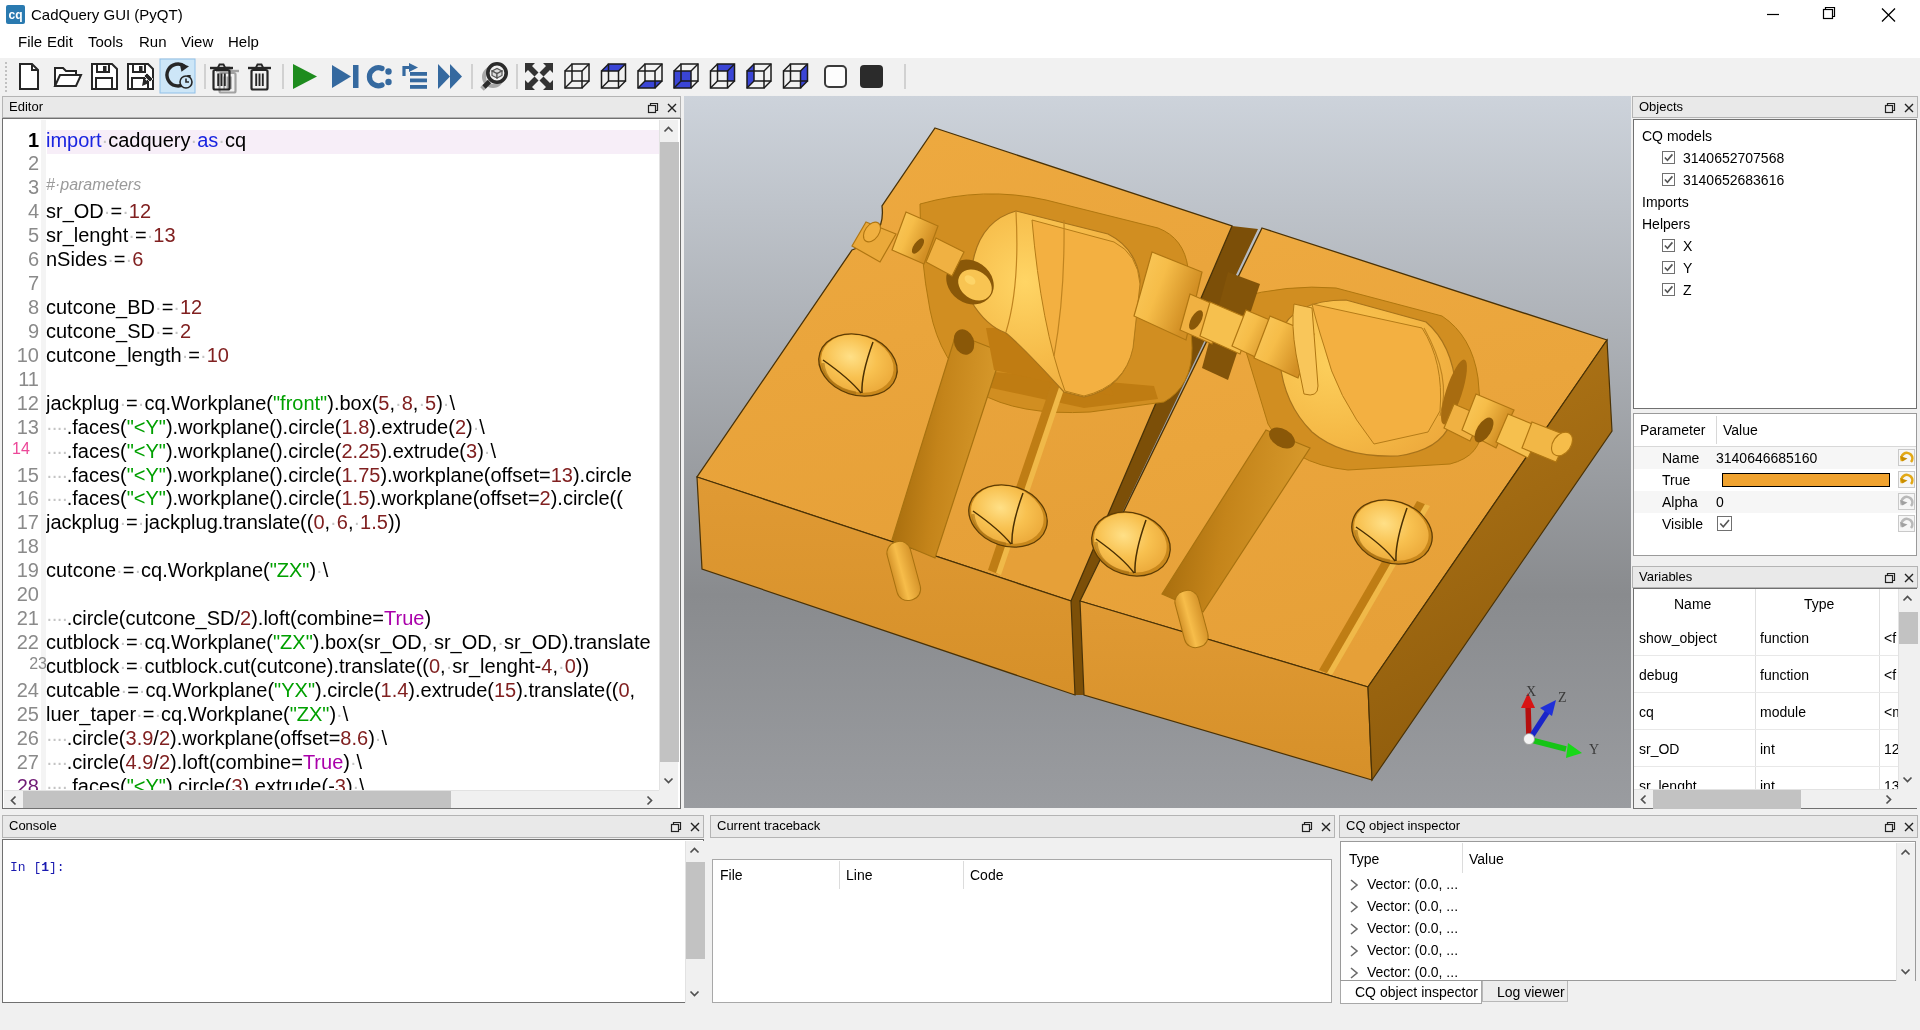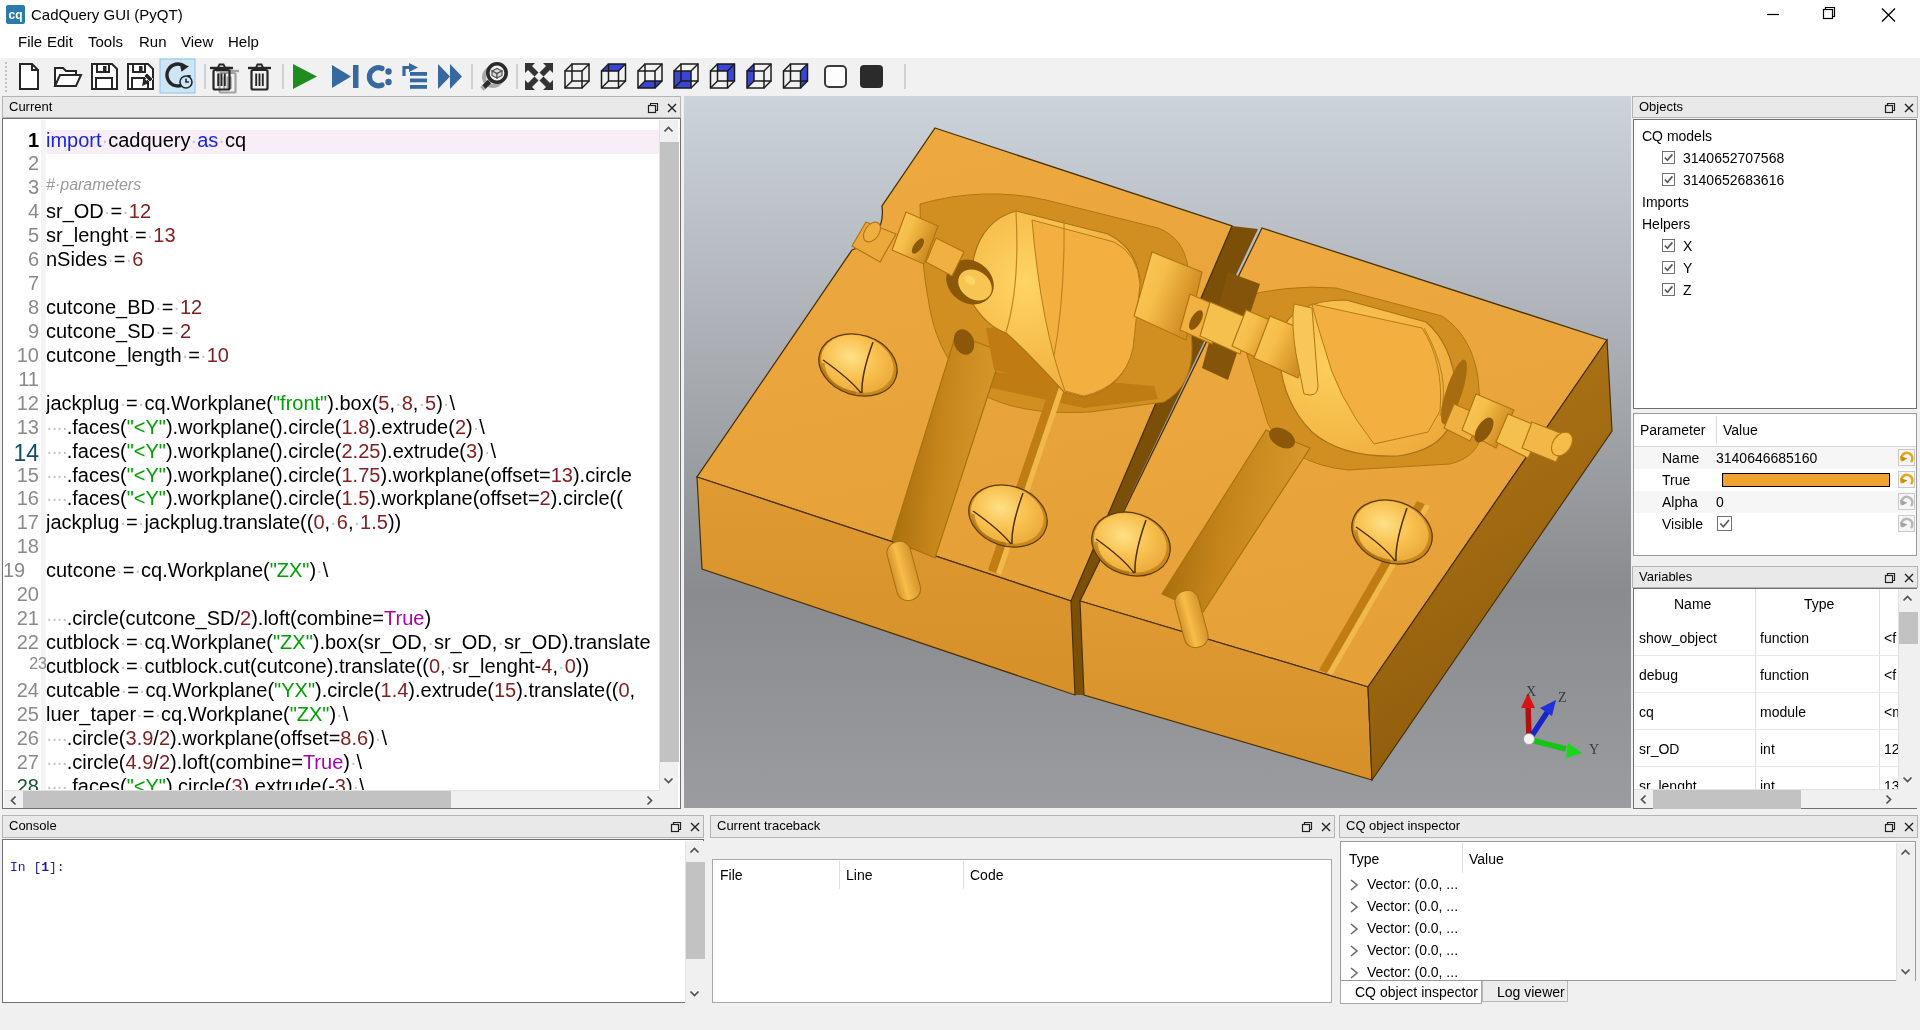--- a/index.html
+++ b/index.html
@@ -208,21 +208,21 @@
         <line x1="19" y1="9" x2="26" y2="2" stroke="#1a1a1a" stroke-width="1.5"></line>
         <line x1="2" y1="26" x2="9" y2="19" stroke="#1a1a1a" stroke-width="1.5"></line>
         <line x1="19" y1="26" x2="26" y2="19" stroke="#1a1a1a" stroke-width="1.5"></line>
       </g>
       <rect x="813" y="8" width="21" height="21" rx="4" fill="#fdfdfd" stroke="#3a3a3a" stroke-width="2"></rect>
       <rect x="848" y="7" width="23" height="23" rx="4" fill="#2b2b2b"></rect>
     </svg>
   </div>
 <div class="abs" style="left:0;top:95px;width:1920px;height:935px;background:#f0f0f0"></div>
 <div class="dockhdr" style="left:2px;top:96px;width:679px;height:22px">
-    <span class="t">Current</span>
+    <span class="t">Editor</span>
     <svg class="abs" style="left:643px;top:4px" width="34" height="14">
       <rect x="2.5" y="4.5" width="7" height="7" fill="none" stroke="#222" stroke-width="1.2"></rect>
       <path d="M4.5 4.5 v-2 h7 v7 h-2" fill="none" stroke="#222" stroke-width="1.2"></path>
       <path d="M22 3 l8 8 m0 -8 l-8 8" stroke="#222" stroke-width="1.4"></path>
     </svg>
   </div>
 <div class="dockbody" style="left:2px;top:118px;width:679px;height:691px;overflow:hidden">
     <div class="abs" style="left:44px;top:11px;width:612px;height:24px;background:#f7eef8"></div>
     <div class="abs" style="left:38px;top:1px;width:5px;height:670px;background:#f4f4f4"></div>
     <div class="abs" style="left:0;top:9.5px;width:36px;text-align:right;font-size:20px;color:#000;font-weight:bold;white-space:nowrap">1</div>
@@ -243,48 +243,48 @@
     <div class="abs" style="left:0;top:200.9px;width:36px;text-align:right;font-size:20px;color:#8a8a8a;white-space:nowrap">9</div>
     <div class="abs" style="left:43px;top:200.9px;width:612px;font-size:20px;color:#000;white-space:nowrap;overflow:hidden">cutcone_SD<span style="color:#c4c4c4">·</span>=<span style="color:#c4c4c4">·</span><span style="color:#802020;">2</span></div>
     <div class="abs" style="left:0;top:224.9px;width:36px;text-align:right;font-size:20px;color:#8a8a8a;white-space:nowrap">10</div>
     <div class="abs" style="left:43px;top:224.9px;width:612px;font-size:20px;color:#000;white-space:nowrap;overflow:hidden">cutcone_length<span style="color:#c4c4c4">·</span>=<span style="color:#c4c4c4">·</span><span style="color:#802020;">10</span></div>
     <div class="abs" style="left:0;top:248.8px;width:36px;text-align:right;font-size:20px;color:#8a8a8a;white-space:nowrap">11</div>
     <div class="abs" style="left:43px;top:248.8px;width:612px;font-size:20px;color:#000;white-space:nowrap;overflow:hidden"></div>
     <div class="abs" style="left:0;top:272.7px;width:36px;text-align:right;font-size:20px;color:#8a8a8a;white-space:nowrap">12</div>
     <div class="abs" style="left:43px;top:272.7px;width:612px;font-size:20px;color:#000;white-space:nowrap;overflow:hidden">jackplug<span style="color:#c4c4c4">·</span>=<span style="color:#c4c4c4">·</span>cq.Workplane(<span style="color:#00a000;">"front"</span>).box(<span style="color:#802020;">5</span>,<span style="color:#c4c4c4">·</span><span style="color:#802020;">8</span>,<span style="color:#c4c4c4">·</span><span style="color:#802020;">5</span>)<span style="color:#c4c4c4">·</span>\</div>
     <div class="abs" style="left:0;top:296.7px;width:36px;text-align:right;font-size:20px;color:#8a8a8a;white-space:nowrap">13</div>
     <div class="abs" style="left:43px;top:296.7px;width:612px;font-size:20px;color:#000;white-space:nowrap;overflow:hidden"><span style="color:#c4c4c4;letter-spacing:-1.5px">····</span><span style="letter-spacing:0"></span>.faces(<span style="color:#00a000;">"&lt;Y"</span>).workplane().circle(<span style="color:#802020;">1.8</span>).extrude(<span style="color:#802020;">2</span>)<span style="color:#c4c4c4">·</span>\</div>
-    <div class="abs" style="left:0;top:320.6px;width:36px;text-align:right;font-size:23px;color:#0c4a6e;white-space:nowrap">14</div>
+    <div class="abs" style="left:0;top:320.6px;width:36px;text-align:center;font-size:16px;color:#ec4899;white-space:nowrap">14</div>
     <div class="abs" style="left:43px;top:320.6px;width:612px;font-size:20px;color:#000;white-space:nowrap;overflow:hidden"><span style="color:#c4c4c4;letter-spacing:-1.5px">····</span><span style="letter-spacing:0"></span>.faces(<span style="color:#00a000;">"&lt;Y"</span>).workplane().circle(<span style="color:#802020;">2.25</span>).extrude(<span style="color:#802020;">3</span>)<span style="color:#c4c4c4">·</span>\</div>
     <div class="abs" style="left:0;top:344.5px;width:36px;text-align:right;font-size:20px;color:#8a8a8a;white-space:nowrap">15</div>
     <div class="abs" style="left:43px;top:344.5px;width:612px;font-size:20px;color:#000;white-space:nowrap;overflow:hidden"><span style="color:#c4c4c4;letter-spacing:-1.5px">····</span><span style="letter-spacing:0"></span>.faces(<span style="color:#00a000;">"&lt;Y"</span>).workplane().circle(<span style="color:#802020;">1.75</span>).workplane(offset=<span style="color:#802020;">13</span>).circle</div>
     <div class="abs" style="left:0;top:368.4px;width:36px;text-align:right;font-size:20px;color:#8a8a8a;white-space:nowrap">16</div>
     <div class="abs" style="left:43px;top:368.4px;width:612px;font-size:20px;color:#000;white-space:nowrap;overflow:hidden"><span style="color:#c4c4c4;letter-spacing:-1.5px">····</span><span style="letter-spacing:0"></span>.faces(<span style="color:#00a000;">"&lt;Y"</span>).workplane().circle(<span style="color:#802020;">1.5</span>).workplane(offset=<span style="color:#802020;">2</span>).circle((</div>
     <div class="abs" style="left:0;top:392.4px;width:36px;text-align:right;font-size:20px;color:#8a8a8a;white-space:nowrap">17</div>
     <div class="abs" style="left:43px;top:392.4px;width:612px;font-size:20px;color:#000;white-space:nowrap;overflow:hidden">jackplug<span style="color:#c4c4c4">·</span>=<span style="color:#c4c4c4">·</span>jackplug.translate((<span style="color:#802020;">0</span>,<span style="color:#c4c4c4">·</span><span style="color:#802020;">6</span>,<span style="color:#c4c4c4">·</span><span style="color:#802020;">1.5</span>))</div>
     <div class="abs" style="left:0;top:416.3px;width:36px;text-align:right;font-size:20px;color:#8a8a8a;white-space:nowrap">18</div>
     <div class="abs" style="left:43px;top:416.3px;width:612px;font-size:20px;color:#000;white-space:nowrap;overflow:hidden"></div>
-    <div class="abs" style="left:0;top:440.2px;width:36px;font-size:20px;color:#8a8a8a;white-space:nowrap">19</div>
+    <div class="abs" style="left:0;top:440.2px;width:36px;text-align:right;font-size:20px;color:#8a8a8a;white-space:nowrap">19</div>
     <div class="abs" style="left:43px;top:440.2px;width:612px;font-size:20px;color:#000;white-space:nowrap;overflow:hidden">cutcone<span style="color:#c4c4c4">·</span>=<span style="color:#c4c4c4">·</span>cq.Workplane(<span style="color:#00a000;">"ZX"</span>)<span style="color:#c4c4c4">·</span>\</div>
     <div class="abs" style="left:0;top:464.2px;width:36px;text-align:right;font-size:20px;color:#8a8a8a;white-space:nowrap">20</div>
     <div class="abs" style="left:0;top:488.1px;width:36px;text-align:right;font-size:20px;color:#8a8a8a;white-space:nowrap">21</div>
     <div class="abs" style="left:43px;top:488.1px;width:612px;font-size:20px;color:#000;white-space:nowrap;overflow:hidden"><span style="color:#c4c4c4;letter-spacing:-1.5px">····</span><span style="letter-spacing:0"></span>.circle(cutcone_SD/<span style="color:#802020;">2</span>).loft(combine=<span style="color:#aa00aa;">True</span>)</div>
     <div class="abs" style="left:0;top:512.0px;width:36px;text-align:right;font-size:20px;color:#8a8a8a;white-space:nowrap">22</div>
     <div class="abs" style="left:43px;top:512.0px;width:612px;font-size:20px;color:#000;white-space:nowrap;overflow:hidden">cutblock<span style="color:#c4c4c4">·</span>=<span style="color:#c4c4c4">·</span>cq.Workplane(<span style="color:#00a000;">"ZX"</span>).box(sr_OD,<span style="color:#c4c4c4">·</span>sr_OD,<span style="color:#c4c4c4">·</span>sr_OD).translate</div>
     <div class="abs" style="left:8px;top:536.0px;width:36px;text-align:right;font-size:16px;color:#8a8a8a;white-space:nowrap">23</div>
     <div class="abs" style="left:43px;top:536.0px;width:612px;font-size:20px;color:#000;white-space:nowrap;overflow:hidden">cutblock<span style="color:#c4c4c4">·</span>=<span style="color:#c4c4c4">·</span>cutblock.cut(cutcone).translate((<span style="color:#802020;">0</span>,<span style="color:#c4c4c4">·</span>sr_lenght-<span style="color:#802020;">4</span>,<span style="color:#c4c4c4">·</span><span style="color:#802020;">0</span>))</div>
     <div class="abs" style="left:0;top:559.9px;width:36px;text-align:right;font-size:20px;color:#8a8a8a;white-space:nowrap">24</div>
     <div class="abs" style="left:43px;top:559.9px;width:612px;font-size:20px;color:#000;white-space:nowrap;overflow:hidden">cutcable<span style="color:#c4c4c4">·</span>=<span style="color:#c4c4c4">·</span>cq.Workplane(<span style="color:#00a000;">"YX"</span>).circle(<span style="color:#802020;">1.4</span>).extrude(<span style="color:#802020;">15</span>).translate((<span style="color:#802020;">0</span>,</div>
     <div class="abs" style="left:0;top:583.8px;width:36px;text-align:right;font-size:20px;color:#8a8a8a;white-space:nowrap">25</div>
     <div class="abs" style="left:43px;top:583.8px;width:612px;font-size:20px;color:#000;white-space:nowrap;overflow:hidden">luer_taper<span style="color:#c4c4c4">·</span>=<span style="color:#c4c4c4">·</span>cq.Workplane(<span style="color:#00a000;">"ZX"</span>)<span style="color:#c4c4c4">·</span>\</div>
     <div class="abs" style="left:0;top:607.8px;width:36px;text-align:right;font-size:20px;color:#8a8a8a;white-space:nowrap">26</div>
     <div class="abs" style="left:43px;top:607.8px;width:612px;font-size:20px;color:#000;white-space:nowrap;overflow:hidden"><span style="color:#c4c4c4;letter-spacing:-1.5px">····</span><span style="letter-spacing:0"></span>.circle(<span style="color:#802020;">3.9</span>/<span style="color:#802020;">2</span>).workplane(offset=<span style="color:#802020;">8.6</span>)<span style="color:#c4c4c4">·</span>\</div>
     <div class="abs" style="left:0;top:631.7px;width:36px;text-align:right;font-size:20px;color:#8a8a8a;white-space:nowrap">27</div>
     <div class="abs" style="left:43px;top:631.7px;width:612px;font-size:20px;color:#000;white-space:nowrap;overflow:hidden"><span style="color:#c4c4c4;letter-spacing:-1.5px">····</span><span style="letter-spacing:0"></span>.circle(<span style="color:#802020;">4.9</span>/<span style="color:#802020;">2</span>).loft(combine=<span style="color:#aa00aa;">True</span>)<span style="color:#c4c4c4">·</span>\</div>
-    <div class="abs" style="left:0;top:655.6px;width:36px;text-align:right;font-size:20px;color:#14532d;white-space:nowrap">28</div>
+    <div class="abs" style="left:0;top:655.6px;width:36px;text-align:right;font-size:20px;color:#701a75;white-space:nowrap">28</div>
     <div class="abs" style="left:43px;top:655.6px;width:612px;font-size:20px;color:#000;white-space:nowrap;overflow:hidden"><span style="color:#c4c4c4;letter-spacing:-1.5px">····</span><span style="letter-spacing:0"></span>.faces(<span style="color:#00a000;">"&lt;Y"</span>).circle(<span style="color:#802020;">3</span>).extrude(-<span style="color:#802020;">3</span>)<span style="color:#c4c4c4">·</span>\</div>
     <div class="sb" style="left:656px;top:1px;width:19px;height:670px;border-left:1px solid #e2e2e2">
       <svg class="abs" style="left:3px;top:6px" width="11" height="7">
         <path d="M1.5 5.5 L5.5 1.5 L9.5 5.5" fill="none" stroke="#505050" stroke-width="1.7"></path>
       </svg>
       <svg class="abs" style="left:3px;top:657px" width="11" height="7">
         <path d="M1.5 1.5 L5.5 5.5 L9.5 1.5" fill="none" stroke="#505050" stroke-width="1.7"></path>
       </svg>
       <div class="sbthumb" style="left:0px;top:22px;width:19px;height:620px"></div>
     </div>

